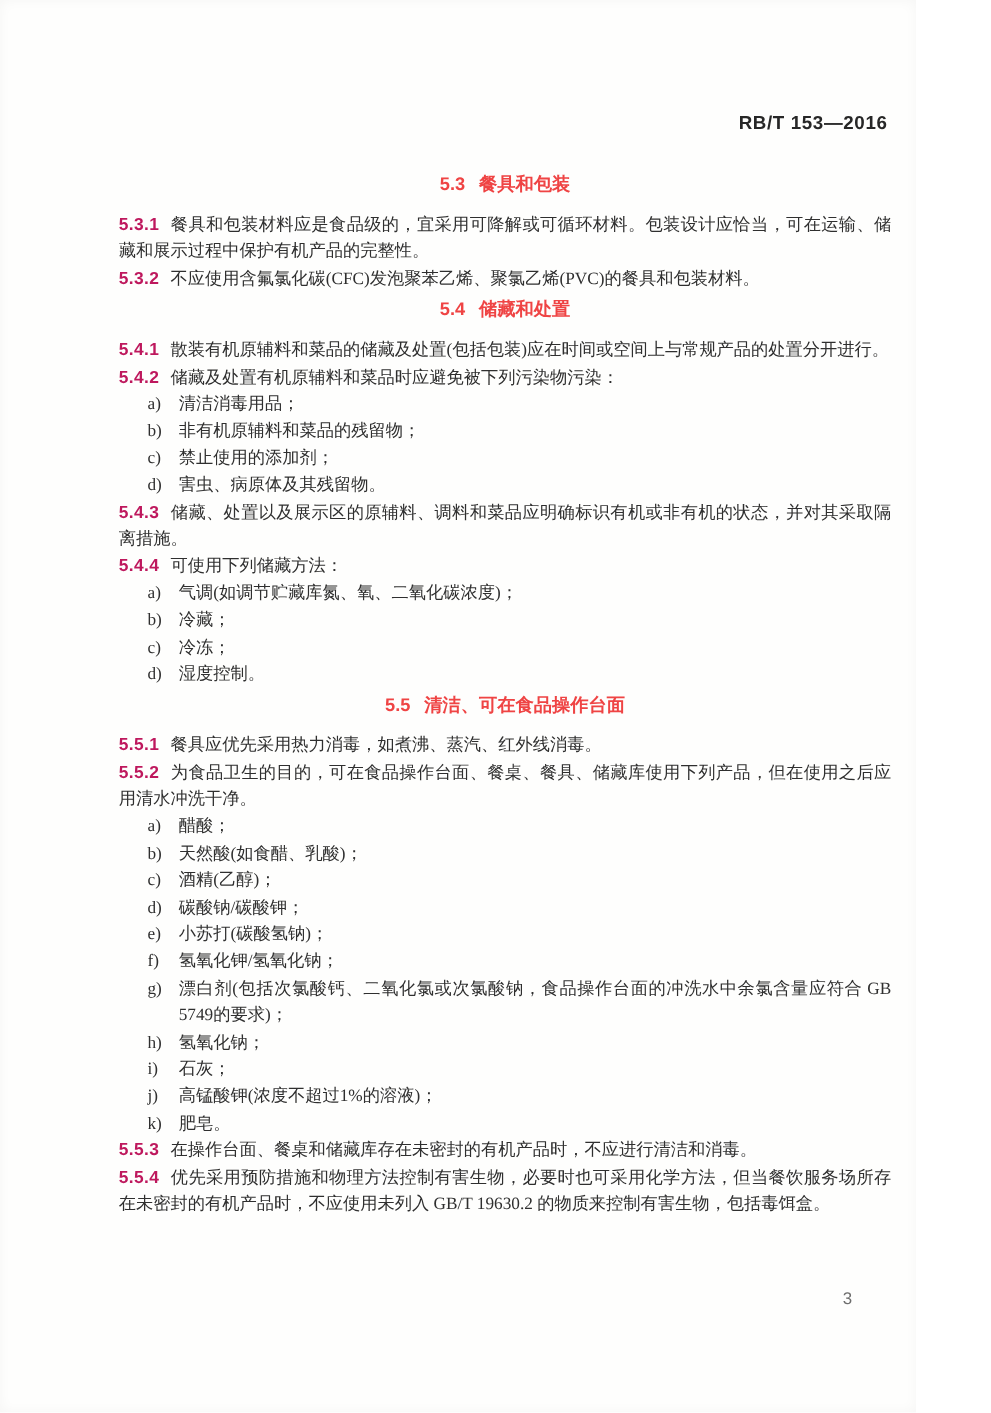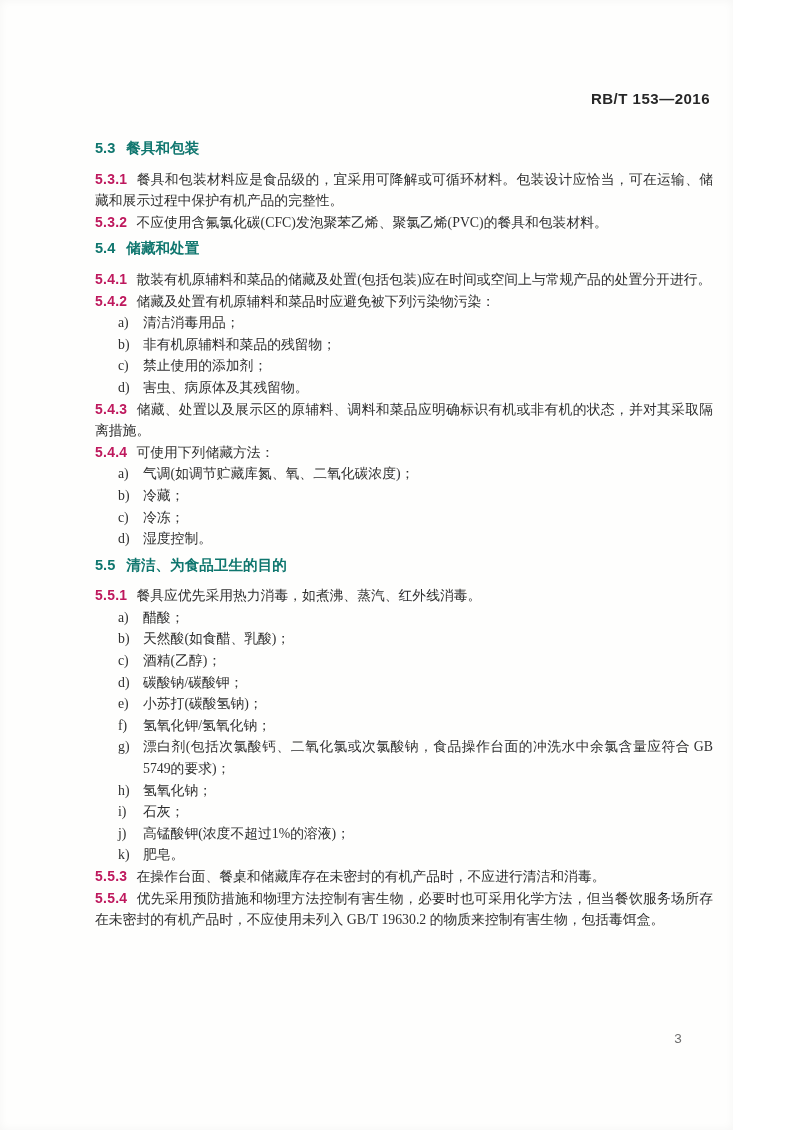--- a/index.html
+++ b/index.html
@@ -38,24 +38,24 @@
     width: 618px;
     font-size: 13.8px;
     line-height: 21.6px;
     text-align: justify;
   }
   .block { margin: 0; }
   .heading {
     font-family: "Liberation Sans", "DejaVu Sans", sans-serif;
     font-weight: bold;
     font-size: 14.6px;
-    color: #0f766e;
+    color: #ef4444;
     margin-top: 5px;
     margin-bottom: 9px;
-    text-align: left;
+    text-align: center;
   }
   .heading .num { margin-right: 11px; }
   .clause .num {
     font-family: "Liberation Sans", "DejaVu Sans", sans-serif;
     font-weight: bold;
     font-size: 13.9px;
     color: #be185d;
     margin-right: 9px;
     letter-spacing: 0.3px;
   }
@@ -100,22 +100,23 @@
       <div class="block item"><span class="letter">a)</span><span class="text">清洁消毒用品；</span></div>
       <div class="block item"><span class="letter">b)</span><span class="text">非有机原辅料和菜品的残留物；</span></div>
       <div class="block item"><span class="letter">c)</span><span class="text">禁止使用的添加剂；</span></div>
       <div class="block item"><span class="letter">d)</span><span class="text">害虫、病原体及其残留物。</span></div>
       <div class="block clause"><span class="num">5.4.3</span><span class="text">储藏、处置以及展示区的原辅料、调料和菜品应明确标识有机或非有机的状态，并对其采取隔离措施。</span></div>
       <div class="block clause"><span class="num">5.4.4</span><span class="text">可使用下列储藏方法：</span></div>
       <div class="block item"><span class="letter">a)</span><span class="text">气调(如调节贮藏库氮、氧、二氧化碳浓度)；</span></div>
       <div class="block item"><span class="letter">b)</span><span class="text">冷藏；</span></div>
       <div class="block item"><span class="letter">c)</span><span class="text">冷冻；</span></div>
       <div class="block item"><span class="letter">d)</span><span class="text">湿度控制。</span></div>
-      <div class="block heading"><span class="num">5.5</span><span class="title">清洁、为食品卫生的目的</span></div>
+      <div class="block heading"><span class="num">5.5</span><span class="title">清洁、可在食品操作台面</span></div>
       <div class="block clause"><span class="num">5.5.1</span><span class="text">餐具应优先采用热力消毒，如煮沸、蒸汽、红外线消毒。</span></div>
+      <div class="block clause"><span class="num">5.5.2</span><span class="text">为食品卫生的目的，可在食品操作台面、餐桌、餐具、储藏库使用下列产品，但在使用之后应用清水冲洗干净。</span></div>
       <div class="block item"><span class="letter">a)</span><span class="text">醋酸；</span></div>
       <div class="block item"><span class="letter">b)</span><span class="text">天然酸(如食醋、乳酸)；</span></div>
       <div class="block item"><span class="letter">c)</span><span class="text">酒精(乙醇)；</span></div>
       <div class="block item"><span class="letter">d)</span><span class="text">碳酸钠/碳酸钾；</span></div>
       <div class="block item"><span class="letter">e)</span><span class="text">小苏打(碳酸氢钠)；</span></div>
       <div class="block item"><span class="letter">f)</span><span class="text">氢氧化钾/氢氧化钠；</span></div>
       <div class="block item"><span class="letter">g)</span><span class="text">漂白剂(包括次氯酸钙、二氧化氯或次氯酸钠，食品操作台面的冲洗水中余氯含量应符合 GB 5749的要求)；</span></div>
       <div class="block item"><span class="letter">h)</span><span class="text">氢氧化钠；</span></div>
       <div class="block item"><span class="letter">i)</span><span class="text">石灰；</span></div>
       <div class="block item"><span class="letter">j)</span><span class="text">高锰酸钾(浓度不超过1%的溶液)；</span></div>

